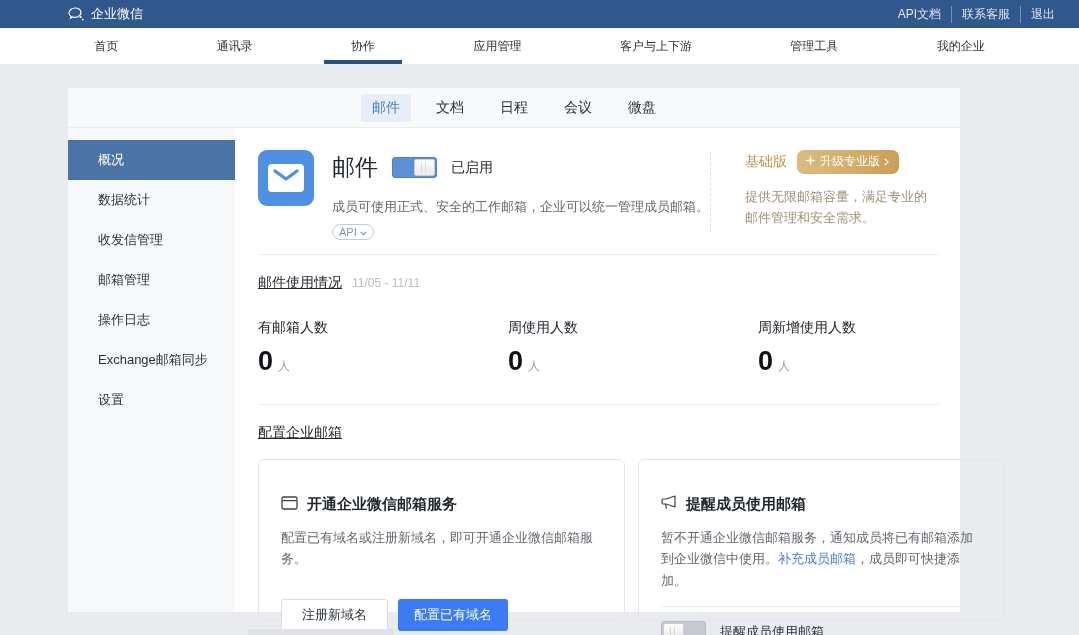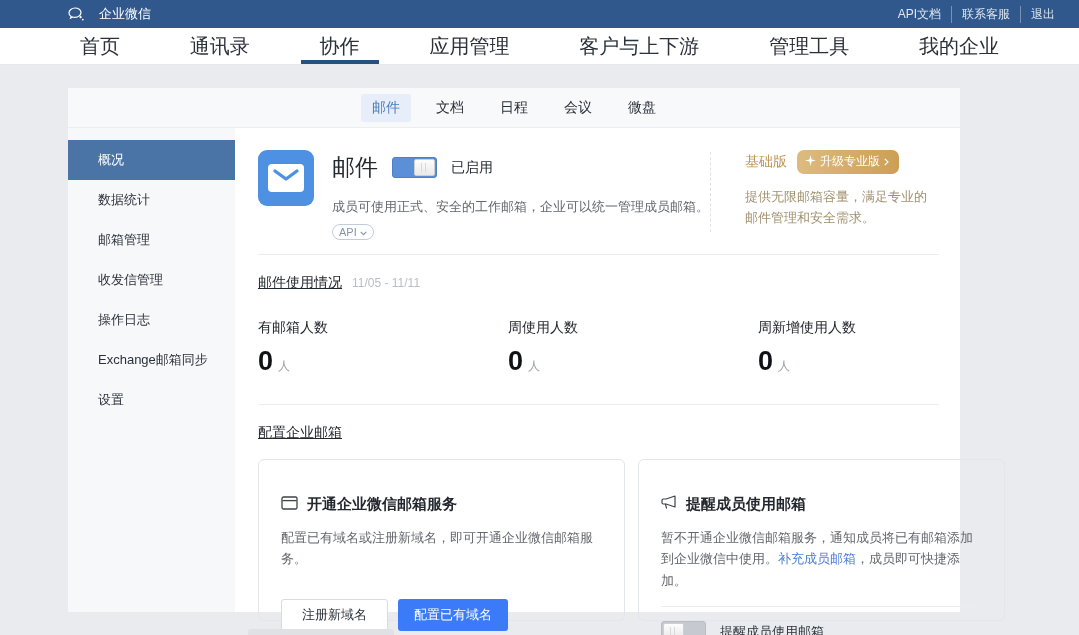--- a/index.html
+++ b/index.html
@@ -2,30 +2,30 @@
 <html><head>
 <meta charset="utf-8">
 <style>
   * { margin:0; padding:0; box-sizing:border-box; }
   html,body { width:1079px; height:635px; overflow:hidden;
     font-family:"Liberation Sans","DejaVu Sans",sans-serif; background:#e9ebee; }
 
   
   .topbar { height:28px; background:#30588c; display:flex; align-items:center;
     padding:0 14px 0 68px; color:#fff; }
-  .brand { display:flex; align-items:center; gap:14px; font-size:13px; color:#fff; }
+  .brand { display:flex; align-items:center; gap:6px; font-size:13px; color:#fff; }
   .brand svg { display:block; }
   .topbar-links { margin-left:auto; display:flex; align-items:center; }
   .topbar-link { font-size:12px; color:#dfe7f1; padding:0 10px; cursor:pointer; }
   .topbar-link + .topbar-link { border-left:1px solid rgba(255,255,255,.35); }
 
   
   .navbar { height:37px; background:#fff; display:flex; align-items:stretch;
     justify-content:space-around; padding:0 45px; border-bottom:1px solid #e6e8eb; }
-  .nav-item { font-size:20px; color:#2b313a; display:flex; align-items:center;
+  .nav-item { font-size:12px; color:#2b313a; display:flex; align-items:center;
     position:relative; cursor:pointer; padding:0 10px; }
   .nav-item.selected::after { content:""; position:absolute; left:50%; bottom:0;
     transform:translateX(-50%); width:78px; height:4px; background:#24527d; }
 
   
   .container { margin:23px 39px 0 68px; width:892px; height:524px;
     background:#701a75; display:flex; flex-direction:column; }
   .tabbar { height:40px; background:#f8f9fb; border-bottom:1px solid #ebedf0;
     display:flex; align-items:center; justify-content:center; gap:14px; flex:none; }
   .tab { font-size:14px; color:#2b313a; padding:5px 11px; border-radius:3px; cursor:pointer; }
@@ -146,22 +146,22 @@
     <div class="tab">日程</div>
     <div class="tab">会议</div>
     <div class="tab">微盘</div>
   </div>
 
   <div class="body-wrap">
 
     <div class="sidebar">
       <div class="side-item selected">概况</div>
       <div class="side-item">数据统计</div>
+      <div class="side-item">收发信管理</div>
       <div class="side-item">邮箱管理</div>
-      <div class="side-item">收发信管理</div>
       <div class="side-item">操作日志</div>
       <div class="side-item">Exchange邮箱同步</div>
       <div class="side-item">设置</div>
     </div>
 
     <div class="main">
 
       <div class="app-header">
         <div class="header-left">
           <div class="mail-icon">

